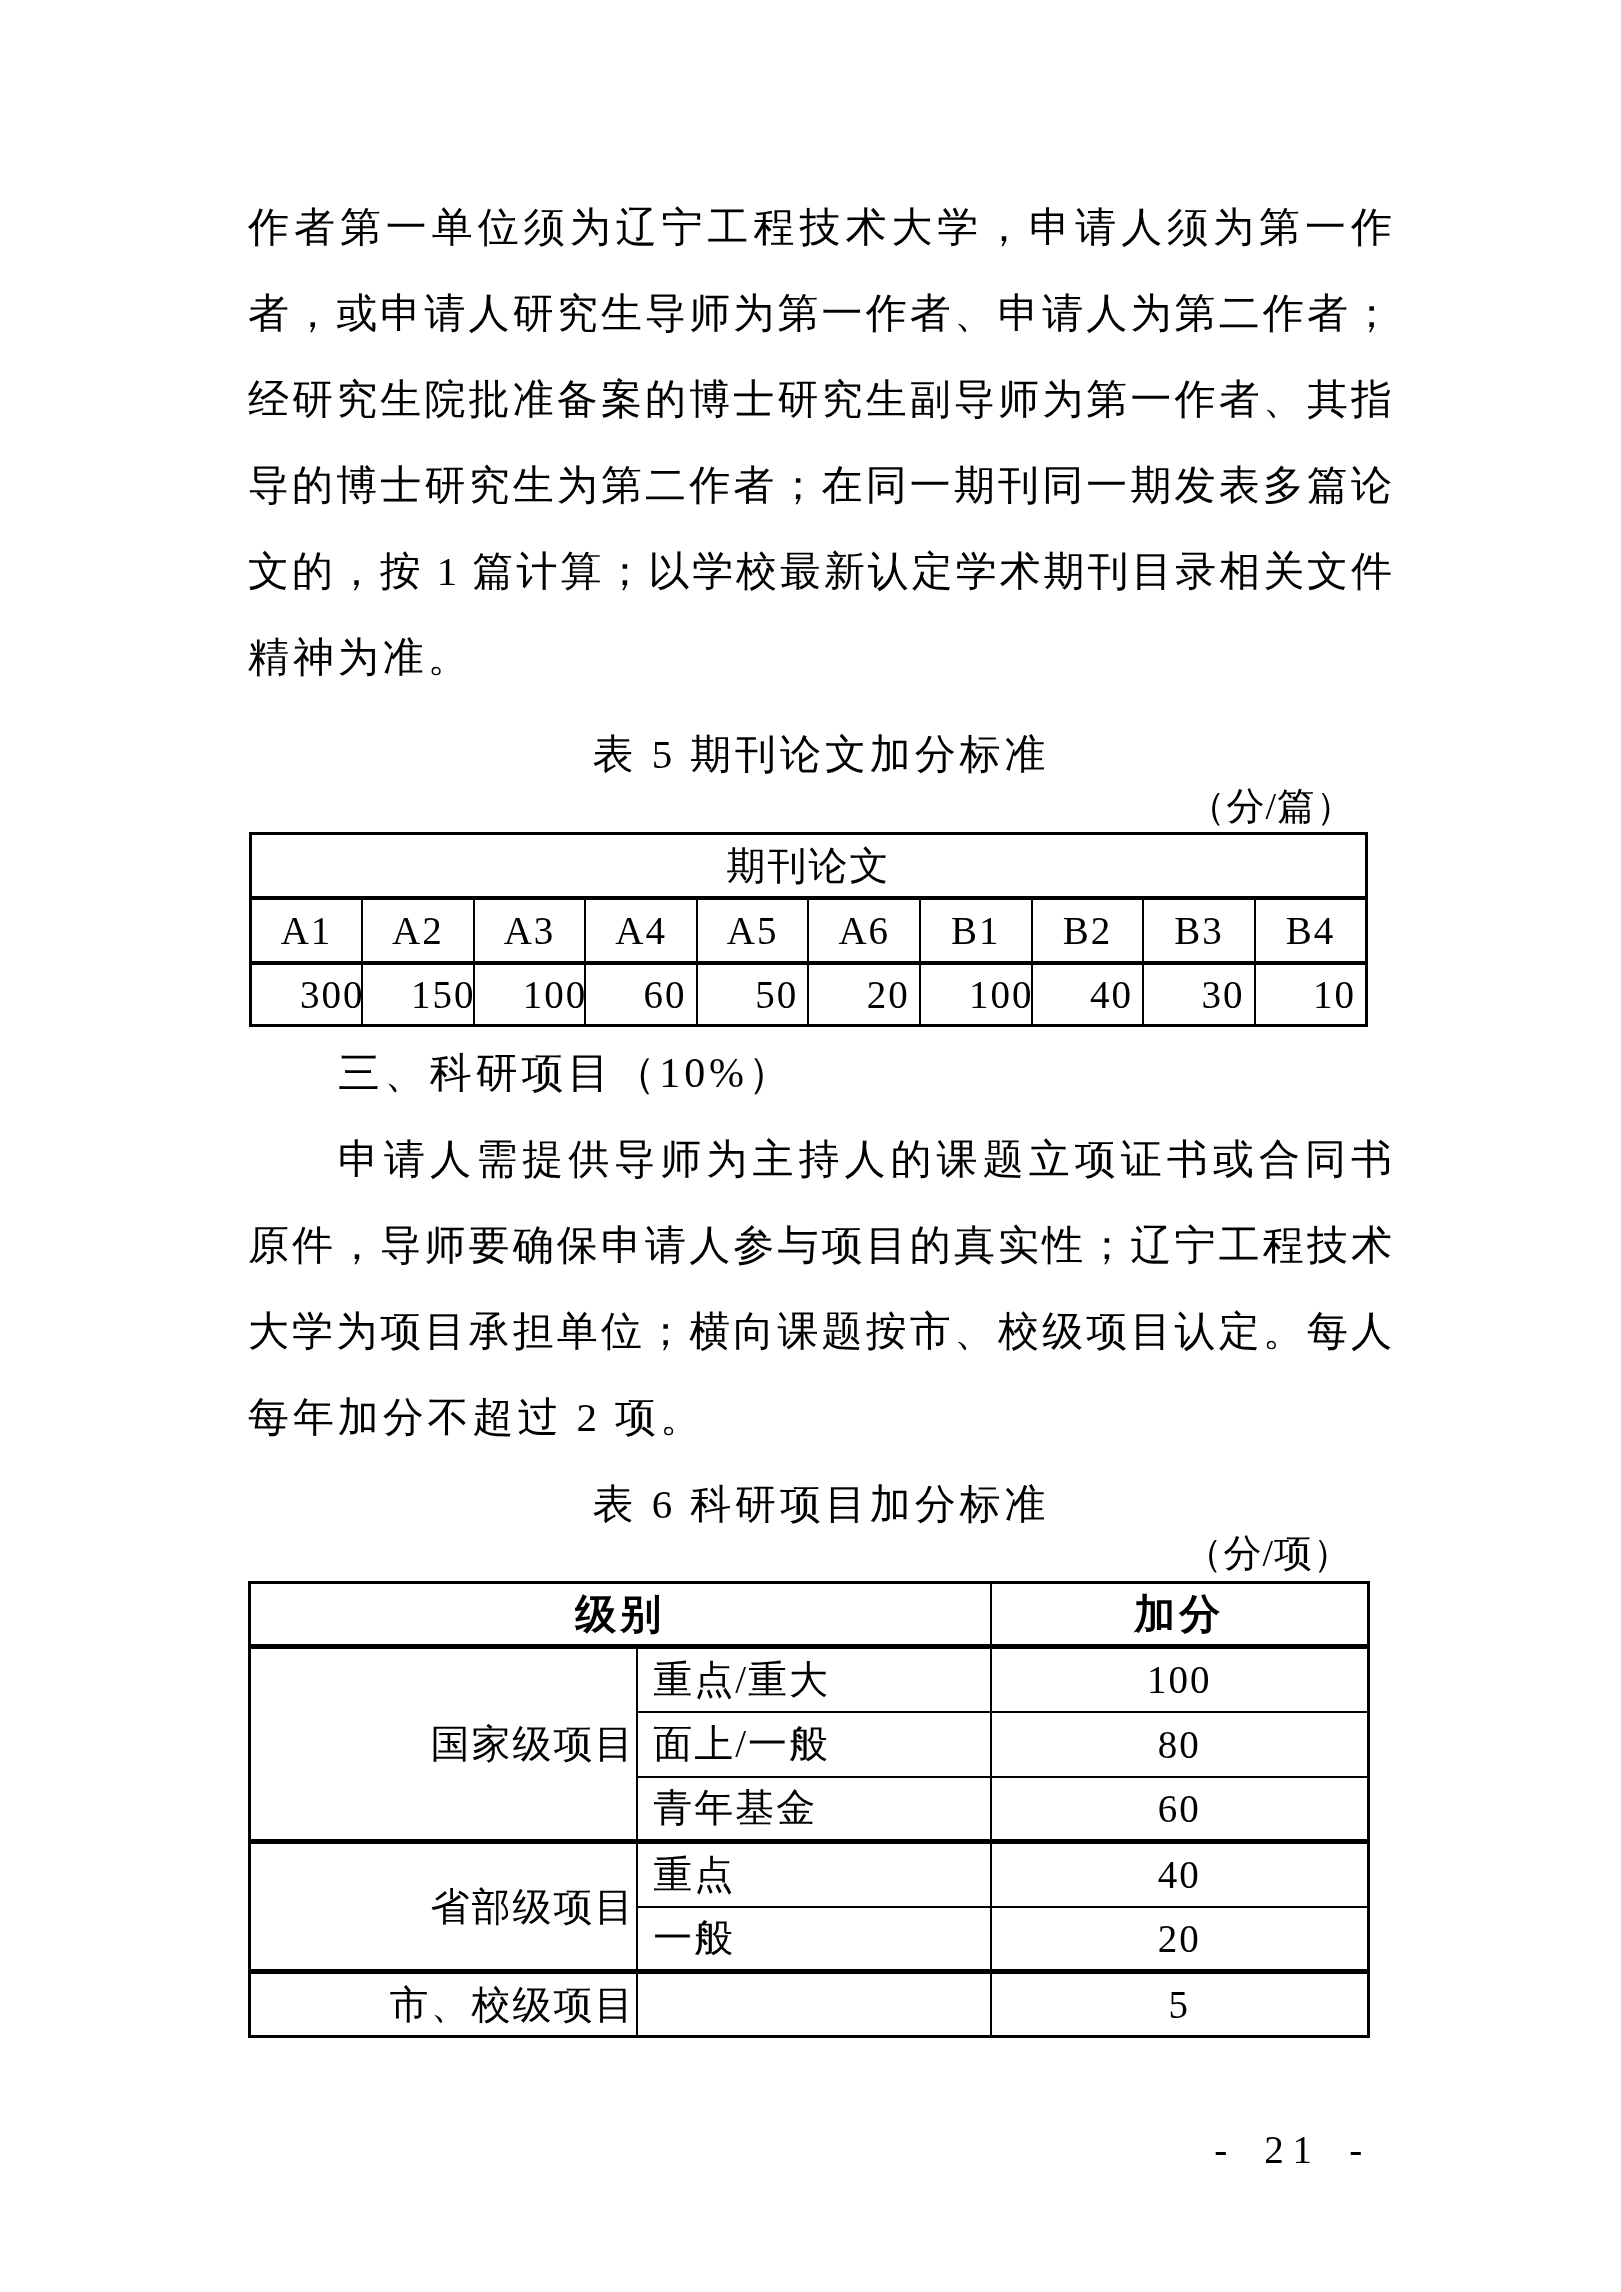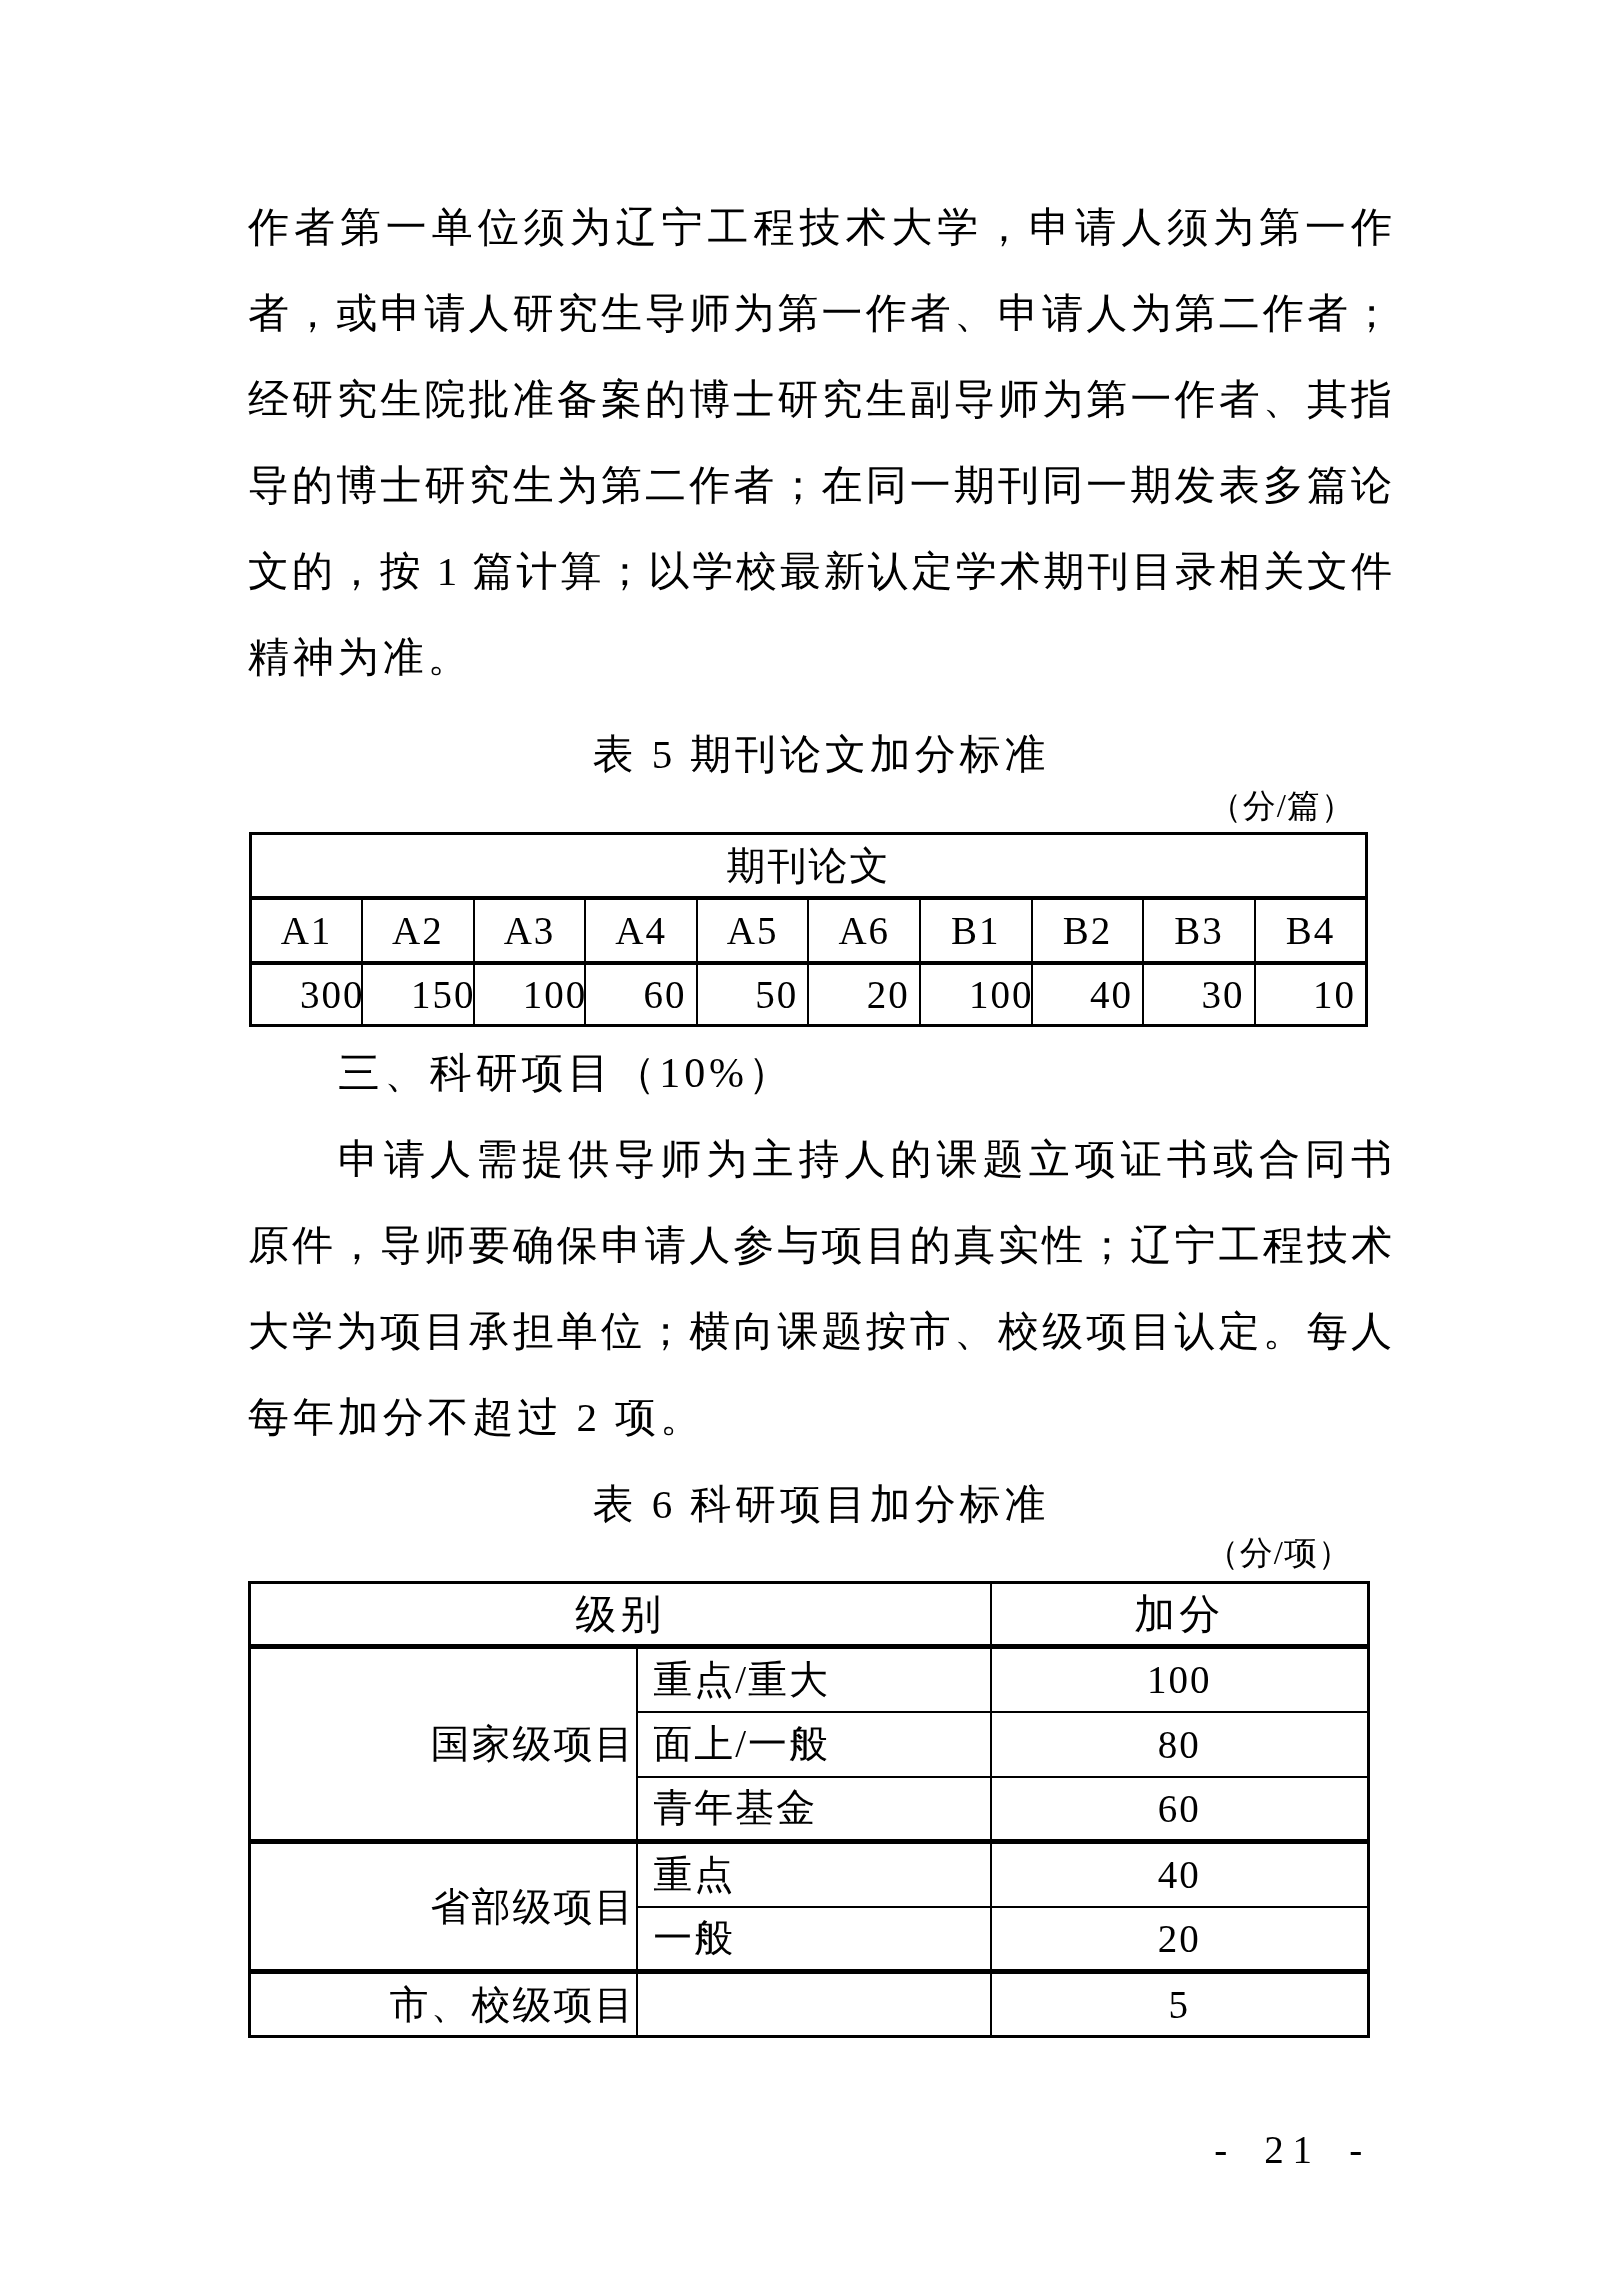--- a/index.html
+++ b/index.html
@@ -21,39 +21,39 @@
   
   .caption{
     left:248px;width:1146px;height:86px;line-height:86px;
     font-size:41px;letter-spacing:3.9px;text-align:center;
   }
   .heading{
     left:248px;width:1146px;height:86px;line-height:86px;
     font-size:42px;letter-spacing:3.9px;text-indent:90px;
   }
   .unitnote{
-    height:45px;line-height:45px;font-size:33px;letter-spacing:1px;
+    height:45px;line-height:45px;font-size:38px;letter-spacing:1px;
     text-align:right;
   }
   
   table{border-collapse:collapse;table-layout:fixed;}
   td,th{padding:0;overflow:hidden;}
   #journal-table{left:249px;top:832px;}
   #journal-table table{width:1119px;border-radius:14px;}
   #journal-table table{border:3.9px solid #000;}
   #journal-table td{border:2.9px solid #000;font-size:39px;text-align:center;letter-spacing:2px;font-weight:400;}
   #journal-table tr.hdr td{height:61px;border-bottom:4.9px solid #000;font-size:39px;}
   #journal-table tr.cols td{height:61px;border-bottom:4.9px solid #000;}
   #journal-table tr.vals td{height:59px;padding-left:48px;}
   #project-table{left:248px;top:1581px;}
   #project-table table{width:1119px;border:3.9px solid #000;}
   #project-table td,#project-table th{border:2.9px solid #000;font-size:39px;letter-spacing:2px;font-weight:400;}
   #project-table tr{height:65px;}
   #project-table tr.hdr{height:64px;}
-  #project-table tr.hdr th{border-bottom:5.9px solid #000;font-weight:400;font-size:41px;letter-spacing:3.9px;text-align:center;}
+  #project-table tr.hdr th{border-bottom:5.9px solid #000;font-weight:700;font-size:41px;letter-spacing:3.9px;text-align:center;}
   #project-table tr.sep-top td{border-top:5.9px solid #000;}
   #project-table td.cat{text-align:right;}
   #project-table td.sub{text-align:left;padding-left:15.7px;}
   #project-table td.score{text-align:center;}
   #page-number{
     right:250px;top:2127px;height:45px;line-height:45px;
     font-size:39px;letter-spacing:8.8px;word-spacing:9.8px;text-align:center;
   }
 </style>
 </head>

